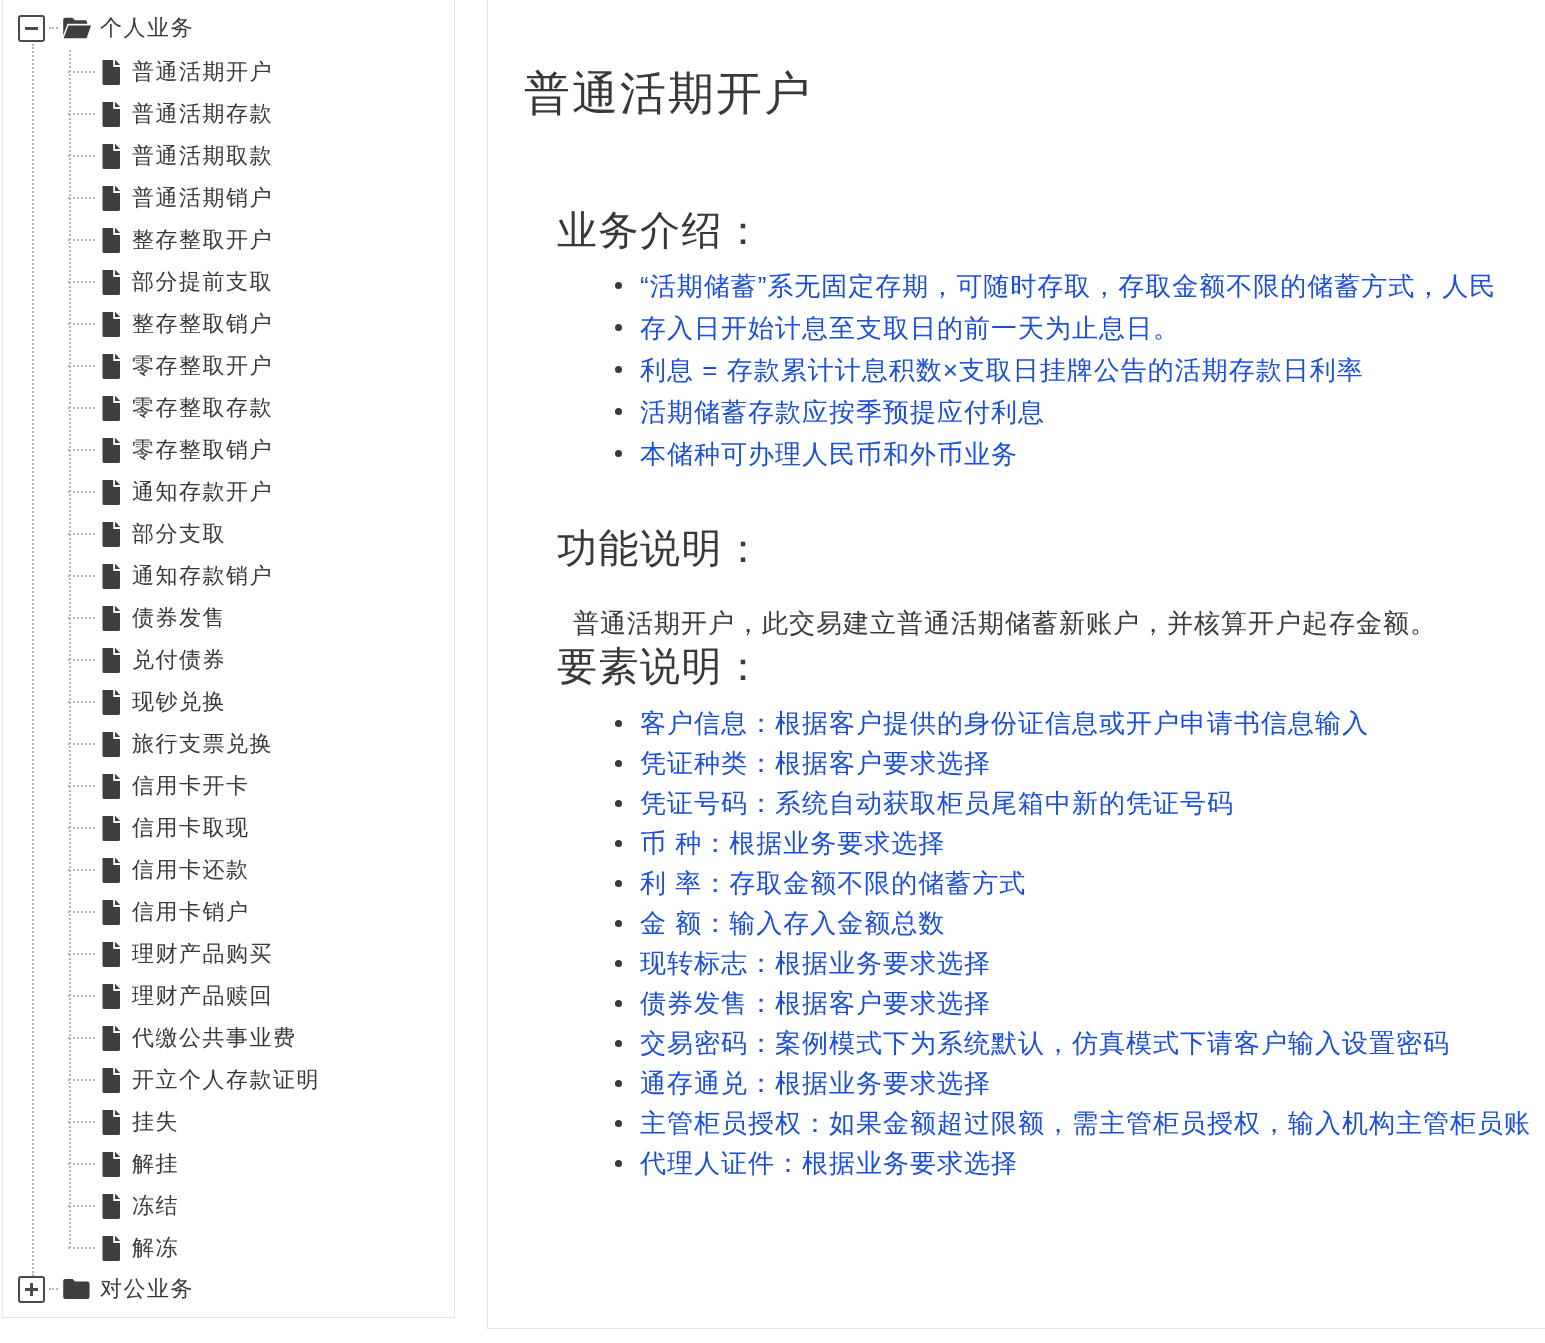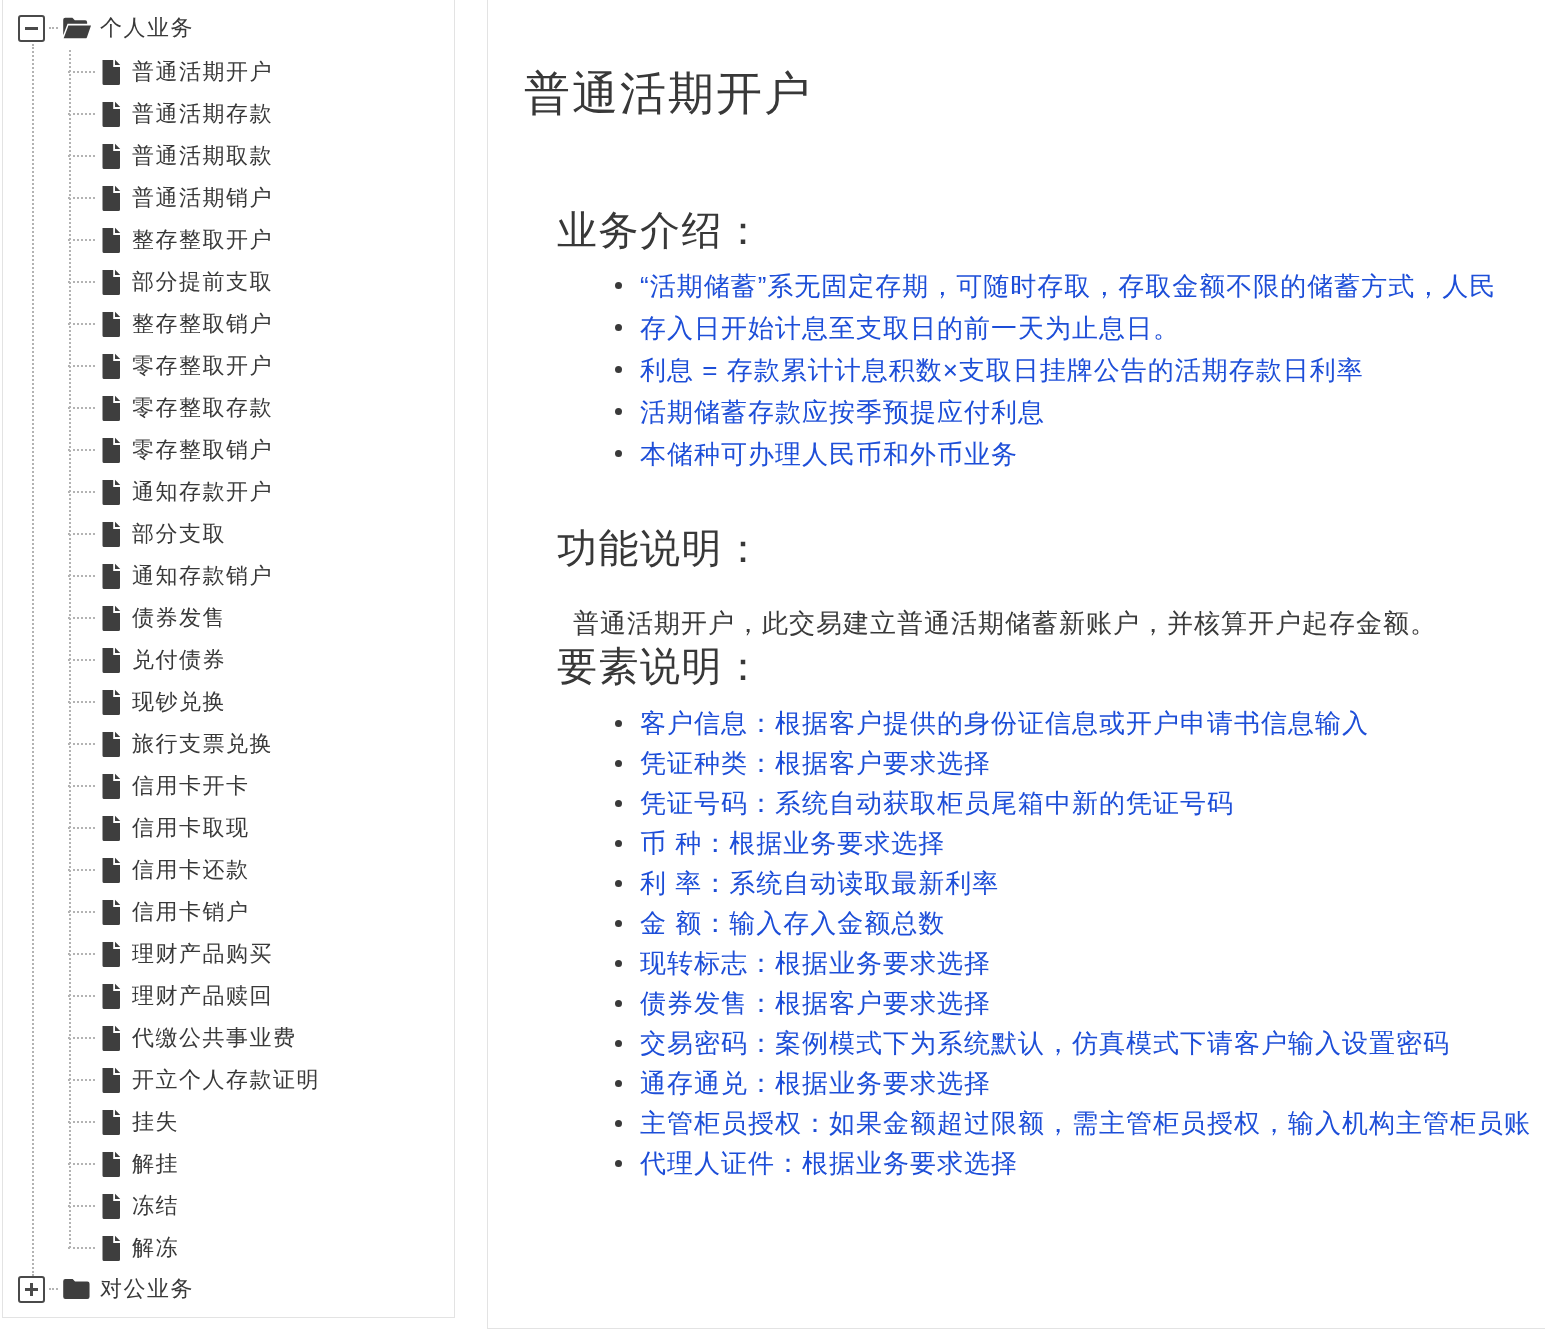--- a/index.html
+++ b/index.html
@@ -472,21 +472,21 @@
           <span class="l1">凭证号码：系统自动获取柜员尾箱中新的凭证号码</span>
         </li>
 
         <li>
           <span class="dot"></span>
           <span class="l1">币 种：根据业务要求选择</span>
         </li>
 
         <li>
           <span class="dot"></span>
-          <span class="l1">利 率：系统自动读取最新利率</span>
+          <span class="l1">利 率：存取金额不限的储蓄方式</span>
         </li>
 
         <li>
           <span class="dot"></span>
           <span class="l1">金 额：输入存入金额总数</span>
         </li>
 
         <li>
           <span class="dot"></span>
           <span class="l1">现转标志：根据业务要求选择</span>

